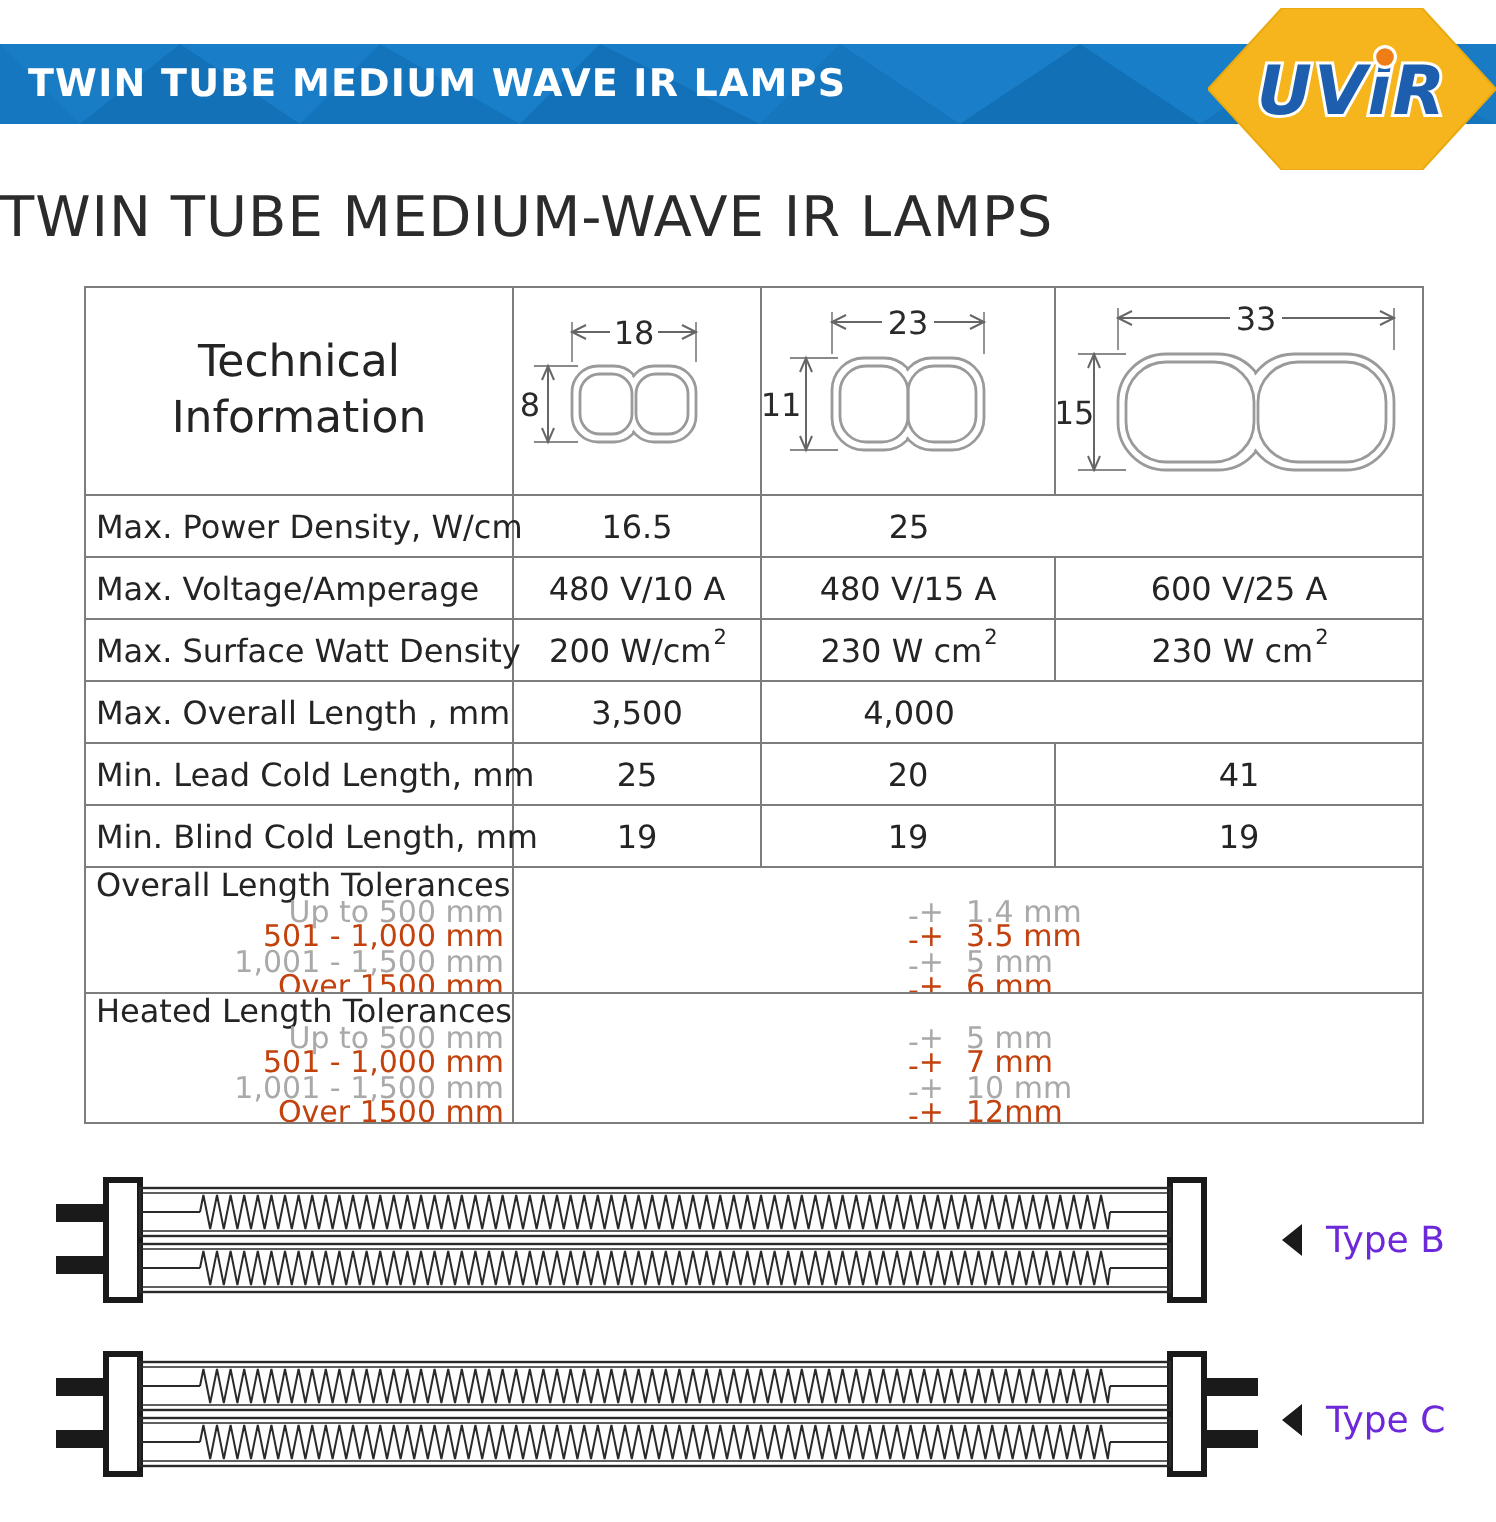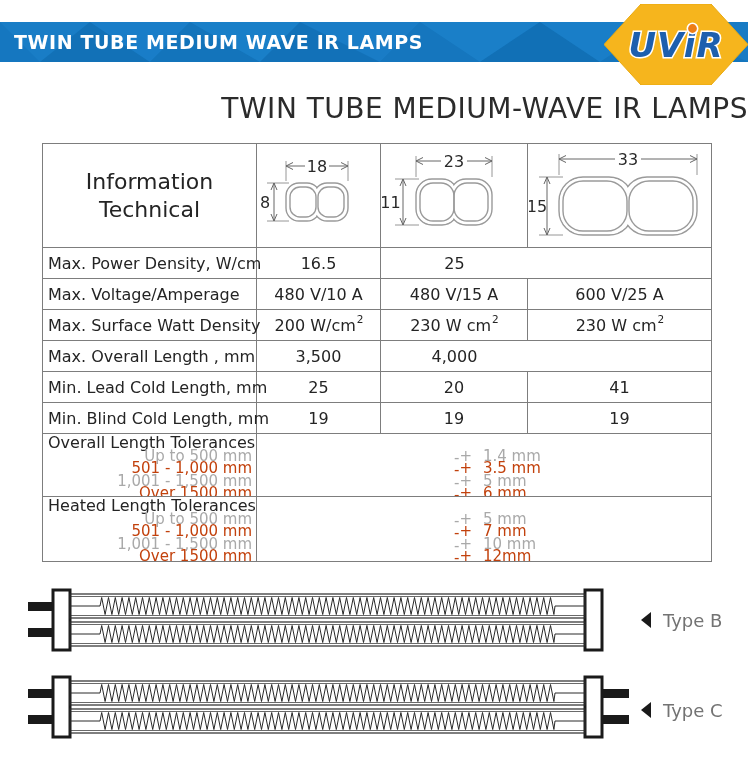--- a/index.html
+++ b/index.html
@@ -10,21 +10,21 @@
   
   .banner{position:absolute;left:0;top:22px;width:748px;height:40px;background:#1577c0;overflow:hidden;}
   .banner svg{position:absolute;left:0;top:0;}
   .banner-title{
     position:absolute;left:14px;top:0;height:40px;display:flex;align-items:center;
     color:#ffffff;font-size:19px;font-weight:bold;letter-spacing:.6px;white-space:nowrap;z-index:2;
   }
   .logo{position:absolute;left:604px;top:4px;width:144px;height:81px;z-index:3;}
   
   .page-title{
-    position:absolute;left:0;top:92px;width:748px;text-align:right;
+    position:absolute;left:0;top:92px;width:748px;text-align:left;
     font-size:28px;color:#2b2b2b;letter-spacing:.5px;white-space:nowrap;
   }
   
   .tbl{position:absolute;left:42px;top:143px;width:668px;border:1px solid #7d7d7d;color:#242424;}
   .row{display:grid;grid-template-columns:214px 124px 147px 1fr;border-bottom:1px solid #7d7d7d;}
   .row.tol{grid-template-columns:214px 1fr;}
   .row:last-child{border-bottom:none;}
   .c{border-right:1px solid #7d7d7d;min-width:0;}
   .row .c:last-child{border-right:none;}
   .hdr{height:103px;}
@@ -48,21 +48,21 @@
   .sec1{height:62px;}
   .sec2{height:64px;}
   
   .lamp{position:absolute;left:20px;width:620px;height:70px;}
   .lampB{top:585px;}
   .lampC{top:672px;}
   .lamp-label{position:absolute;left:641px;height:22px;display:flex;align-items:center;gap:12px;}
   .lbB{top:609px;}
   .lbC{top:699px;}
   .tri-left{width:0;height:0;border-top:8px solid transparent;border-bottom:8px solid transparent;border-right:10px solid #1a1a1a;}
-  .lamp-label .txt{font-size:18px;color:#737373;white-space:nowrap;}
+  .lamp-label .txt{font-size:18px;color:#6d28d9;white-space:nowrap;}
   text{font-family:"DejaVu Sans","Liberation Sans",sans-serif;}
 </style>
 </head>
 <body>
 
 <div class="banner">
   <svg width="748" height="40" viewBox="0 0 748 40">
     <rect x="0" y="0" width="748" height="40" fill="#1577c0"></rect>
     <polygon points="0,0 90,0 40,40" fill="#1b80c9" opacity="0.7"></polygon>
     <polygon points="40,40 90,0 150,40" fill="#106dae" opacity="0.55"></polygon>
@@ -87,22 +87,22 @@
   <circle cx="88.5" cy="24.5" r="5.2" fill="#ee7e15" stroke="#ffffff" stroke-width="1.6"></circle>
 </svg>
 
 <div class="page-title">TWIN TUBE MEDIUM-WAVE IR LAMPS</div>
 
 <div class="tbl">
 
   <div class="row hdr">
     <div class="c">
       <div class="tech">
+        <div>Technical</div>
         <div>Information</div>
-        <div>Technical</div>
       </div>
     </div>
 
     <div class="c">
       <svg width="122" height="102" viewBox="0 0 122 102">
 
         <line x1="28" y1="16" x2="28" y2="36" stroke="#8a8a8a" stroke-width="0.9"></line>
         <line x1="90" y1="16" x2="90" y2="36" stroke="#8a8a8a" stroke-width="0.9"></line>
         <line x1="28" y1="21" x2="90" y2="21" stroke="#666666" stroke-width="1"></line>
         <polyline points="35,17.5 28,21 35,24.5" fill="none" stroke="#666666" stroke-width="1"></polyline>

